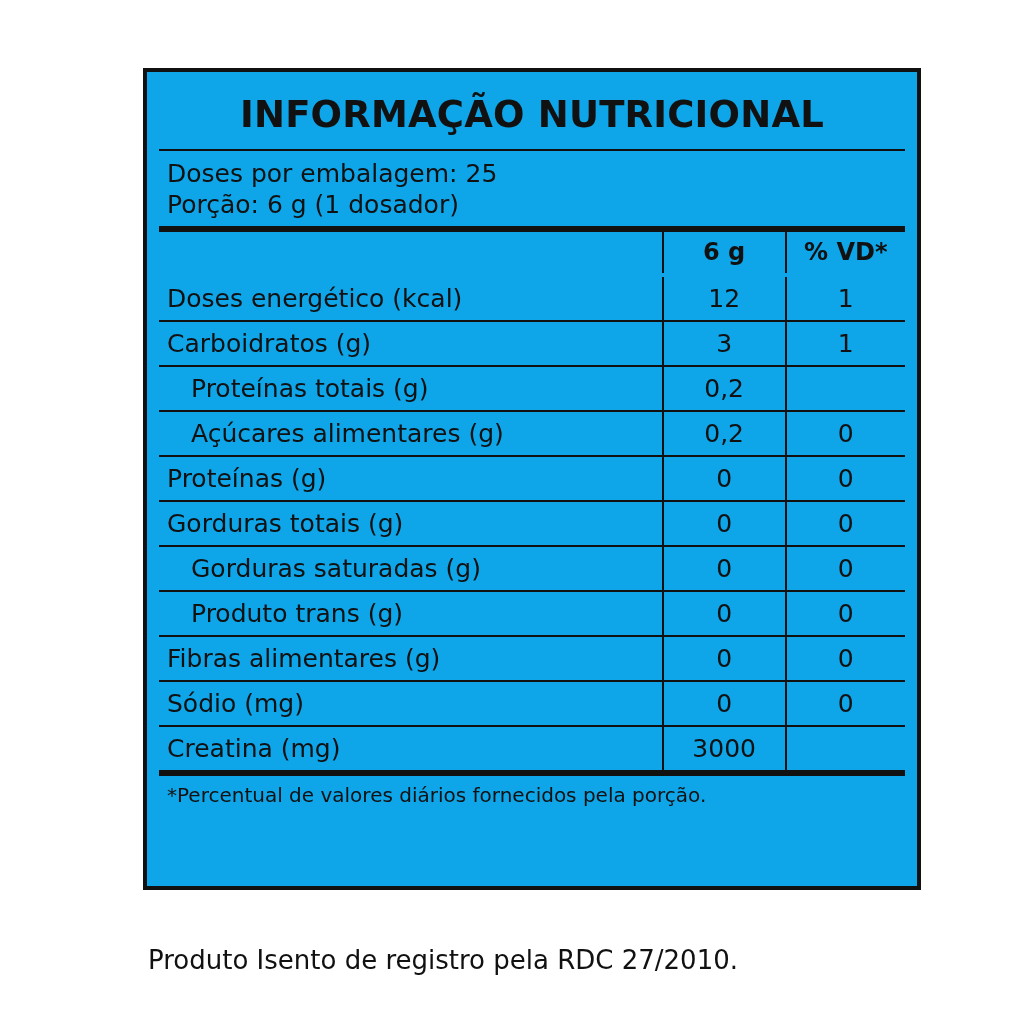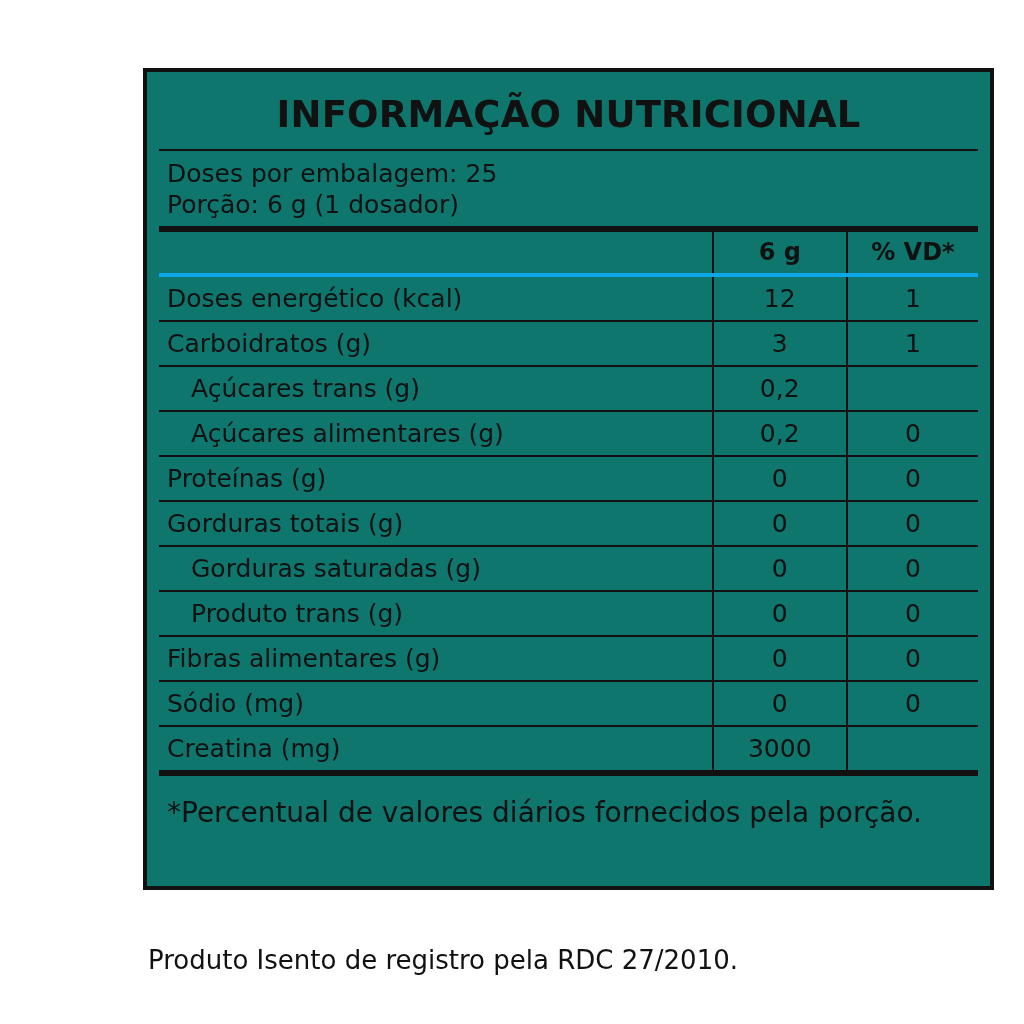--- a/index.html
+++ b/index.html
@@ -13,25 +13,25 @@
     font-family: "DejaVu Sans", sans-serif;
     color: #111111;
     position: relative;
     overflow: hidden;
   }
 
   .panel {
     position: absolute;
     left: 143px;
     top: 68px;
-    width: 851px;
+    width: 778px;
     height: 822px;
     border: 4px solid #111111;
     box-sizing: border-box;
-    background: #0f766e;
+    background: #0ea5e9;
   }
 
   .inner {
     position: absolute;
     left: 12px;
     right: 12px;
     top: 10px;
   }
 
   .title {
@@ -96,22 +96,22 @@
   tr.last td {
     border-bottom: none;
   }
 
   .thick-under {
     border-top: 6px solid #111111;
     margin-top: 0;
   }
 
   .footnote {
-    font-size: 28px;
-    padding: 20px 0 0 8px;
+    font-size: 20px;
+    padding: 7px 0 0 8px;
     line-height: 1.2;
   }
 
   .below-note {
     position: absolute;
     left: 148px;
     top: 905px;
     font-size: 26px;
     line-height: 1.2;
     margin-top: 40px;
@@ -147,21 +147,21 @@
           <td class="col-name">Doses energético (kcal)</td>
           <td class="col-amt">12</td>
           <td class="col-vd">1</td>
         </tr>
         <tr>
           <td class="col-name">Carboidratos (g)</td>
           <td class="col-amt">3</td>
           <td class="col-vd">1</td>
         </tr>
         <tr>
-          <td class="col-name indent-1">Açúcares trans (g)</td>
+          <td class="col-name indent-1">Proteínas totais (g)</td>
           <td class="col-amt">0,2</td>
           <td class="col-vd"></td>
         </tr>
         <tr>
           <td class="col-name indent-1">Açúcares alimentares (g)</td>
           <td class="col-amt">0,2</td>
           <td class="col-vd">0</td>
         </tr>
         <tr>
           <td class="col-name">Proteínas (g)</td>

